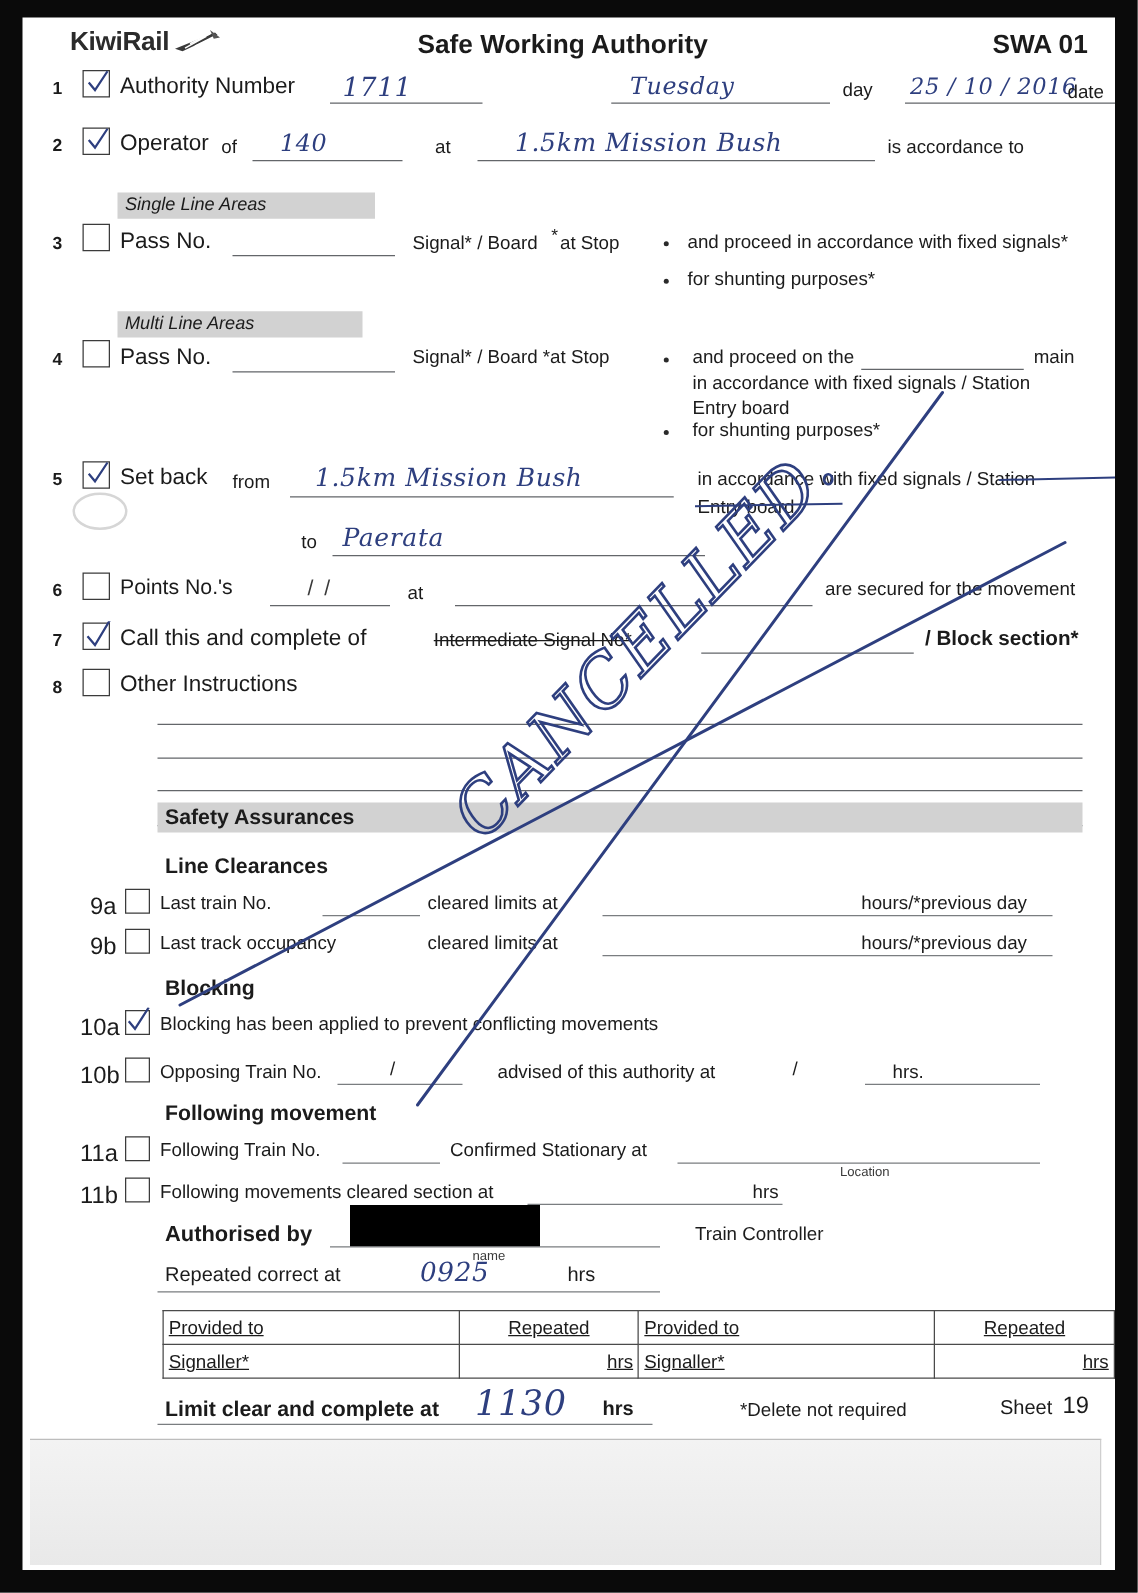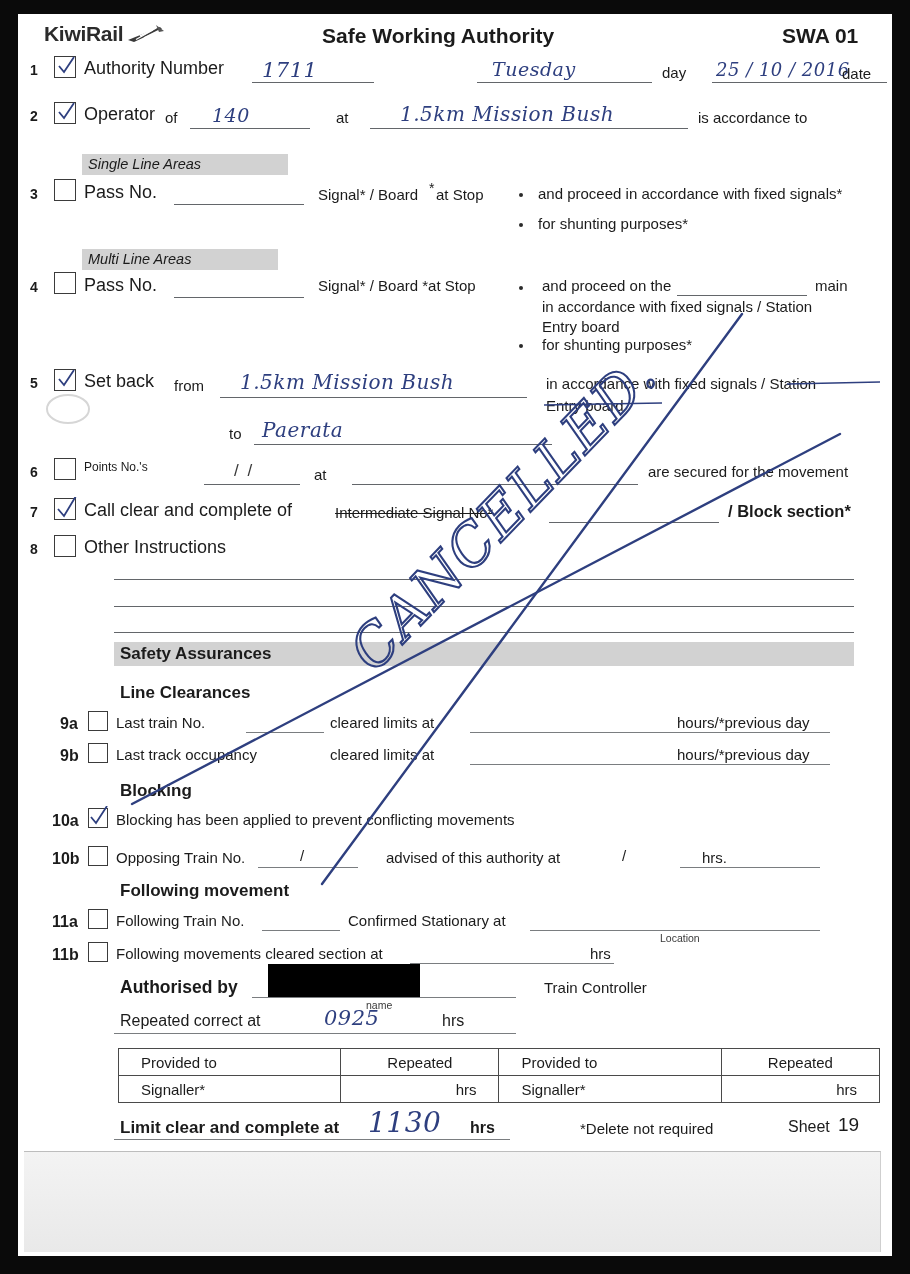--- a/index.html
+++ b/index.html
@@ -4,37 +4,37 @@
 <style>
   html,body{margin:0;padding:0;background:#8f8f8f;}
   body{width:910px;height:1274px;overflow:hidden;
        font-family:"Liberation Sans",sans-serif;color:#1b1b1b;}
 
   
   #frame{position:absolute;left:0;top:0;width:910px;height:1274px;
          background:#0a0a0a;box-sizing:border-box;padding:14px 18px 18px 18px;}
   #sheet{position:relative;width:100%;height:100%;background:#ffffff;
          box-sizing:border-box;overflow:hidden;}
-  #page{position:absolute;left:4px;top:0;width:874px;height:1150px;}
+  #page{position:absolute;left:16px;top:0;width:874px;height:1150px;}
 
   
   #bottomstrip{position:absolute;left:6px;bottom:4px;width:856px;height:100px;
                background:linear-gradient(#f3f3f3,#e9e9e9);
                border-top:1px solid #bdbdbd;border-right:1px solid #cfcfcf;}
 
   
   .abs{position:absolute;}
   .b{font-weight:bold;}
   .i{font-style:italic;}
   .rule{position:absolute;height:0;border-bottom:1.4px solid #63666a;}
   .thin{position:absolute;height:0;border-bottom:1.2px solid #7a7d80;}
   .chk{position:absolute;width:22px;height:22px;border:1.6px solid #3b3b3b;
        background:#fff;box-sizing:border-box;}
   .num{position:absolute;font-weight:bold;font-size:14px;}
-  .numsm{position:absolute;font-weight:bold;font-size:16px;}
+  .numsm{position:absolute;font-weight:normal;font-size:19px;}
   .lbl{position:absolute;font-size:15px;white-space:nowrap;}
   .lblb{position:absolute;font-size:16.5px;font-weight:normal;white-space:nowrap;}
   .tiny{position:absolute;font-size:10.5px;white-space:nowrap;color:#3a3a3a;}
   .greyband{position:absolute;background:#d2d2d2;}
   .sectband{position:absolute;background:#d2d2d2;}
   .bullet{position:absolute;width:4px;height:4px;background:#2a2a2a;border-radius:50%;}
   .strike{text-decoration:line-through;}
 
   
   .hw{position:absolute;color:#2e3f7f;font-family:"DejaVu Serif",serif;
@@ -43,21 +43,21 @@
 
   
   #logoWrap{position:absolute;left:22px;top:8px;}
   #logoText{font-size:21px;font-weight:bold;letter-spacing:-.3px;color:#2b2b2b;}
 
   
   .redact{position:absolute;background:#000;}
 
   
   #ptable{position:absolute;border-collapse:collapse;}
-  #ptable td{border:1.3px solid #4a4a4a;font-size:15px;padding:2px 22px;height:22px;}
+  #ptable td{border:1.3px solid #4a4a4a;font-size:15px;padding:2px 4px;height:22px;text-decoration:underline;}
 
   
   #cancelLayer{position:absolute;left:0;top:0;width:874px;height:1150px;
                pointer-events:none;}
 </style>
 </head>
 <body>
 
 <div id="frame">
  <div id="sheet">
@@ -158,33 +158,33 @@
      <path d="M245 12 L338 10" stroke="#2e3f7f" stroke-width="1.6" fill="none"></path>
      <path d="M2 33 L120 31" stroke="#2e3f7f" stroke-width="1.6" fill="none"></path>
         </svg>
 
    <div class="lbl" style="left:207px;top:411px">to</div>
    <div class="rule" style="left:232px;top:430px;width:298px"></div>
    <div class="hw" style="left:240px;top:404px;font-size:20px">Paerata</div>
 
    <div class="num" style="left:8px;top:450px">6</div>
    <div class="chk" style="left:32px;top:444px"></div>
-   <div class="lblb" style="left:62px;top:446px;font-size:12px">Points No.'s</div>
+   <div class="lblb" style="left:62px;top:446px;font-size:17px">Points No.'s</div>
    <div class="rule" style="left:182px;top:470px;width:96px"></div>
    <div class="abs" style="left:212px;top:447px;font-size:17px;color:#3a3a3a;letter-spacing:2px">/        /</div>
    <div class="lbl" style="left:292px;top:452px">at</div>
    <div class="rule" style="left:330px;top:470px;width:286px"></div>
    <div class="lbl" style="left:626px;top:449px">are secured for the movement</div>
 
    <div class="num" style="left:8px;top:490px">7</div>
    <div class="chk" style="left:32px;top:484px"></div>
    <svg class="hw-tick" style="left:33px;top:483px" width="22" height="22">
      <path d="M3 12 L9 19 L21 -1" stroke="#2e3f7f" stroke-width="1.8" fill="none"></path>
         </svg>
-   <div class="lblb" style="left:62px;top:486px;font-size:18px">Call clear and complete of</div>
+   <div class="lblb" style="left:62px;top:486px;font-size:18px">Call this and complete of</div>
    <div class="lbl strike" style="left:313px;top:490px">Intermediate Signal No*</div>
    <div class="rule" style="left:527px;top:508px;width:170px"></div>
    <div class="lbl" style="left:706px;top:488px;font-weight:bold;font-size:16.5px">/ Block section*</div>
 
    <div class="num" style="left:8px;top:527px">8</div>
    <div class="chk" style="left:32px;top:521px"></div>
    <div class="lblb" style="left:62px;top:523px;font-size:18px">Other Instructions</div>
    <div class="rule" style="left:92px;top:565px;width:740px"></div>
    <div class="rule" style="left:92px;top:592px;width:740px"></div>
    <div class="rule" style="left:92px;top:618px;width:740px"></div>

